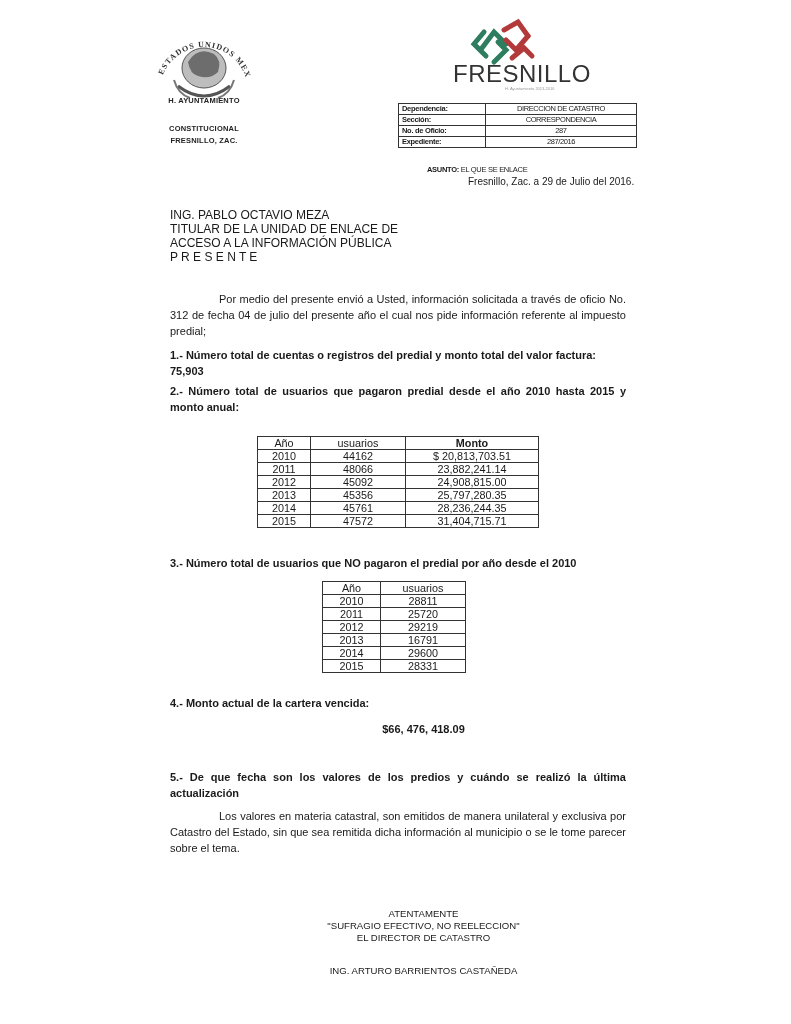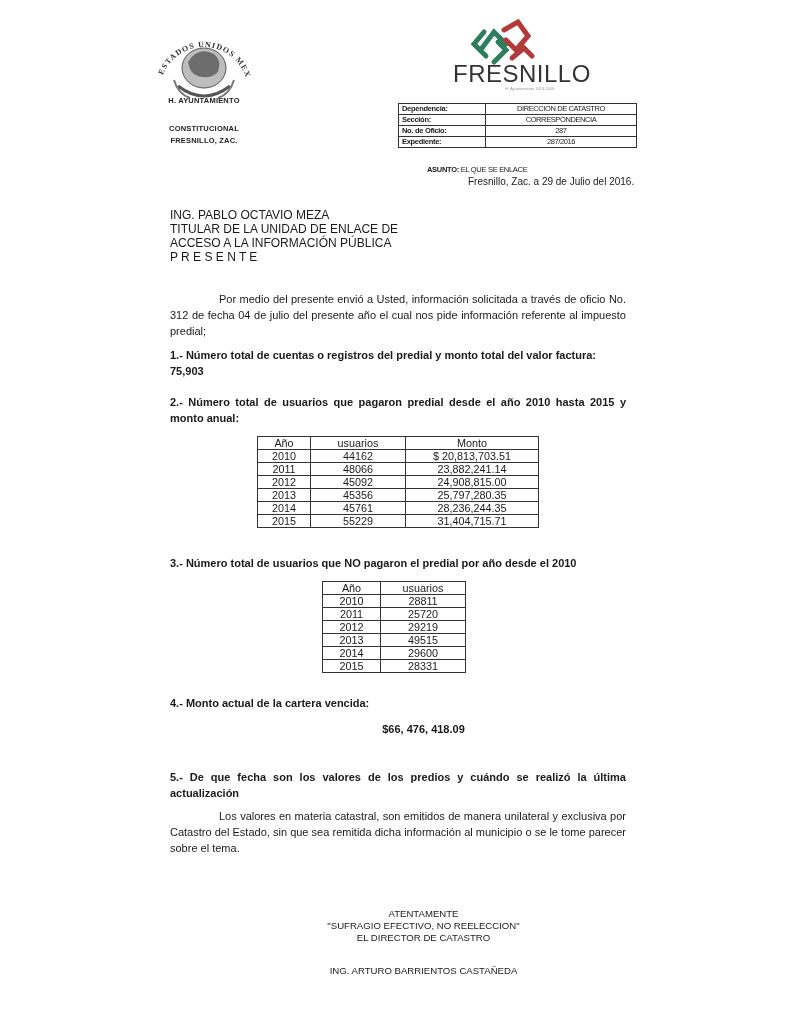--- a/index.html
+++ b/index.html
@@ -31,21 +31,21 @@
 
   .para { left:170px; width:456px; font-size:11px; line-height:16px; text-align:justify; }
   .indent { text-indent:49px; }
   .bold { font-weight:bold; }
 
   
   table.dt { position:absolute; border-collapse:collapse; font-size:10.8px; }
   table.dt td, table.dt th { border:1px solid #333; text-align:center; height:12px; line-height:12px; padding:0; font-weight:normal; }
   table.dt { border:1.5px solid #333; }
   #t1 { left:257px; top:436px; }
-  #t1 .c1 { width:52px; } #t1 .c2 { width:94px; } #t1 .c3 { width:132px; }
+  #t1 .c1 { width:52px; } #t1 .c2 { width:94px; } #t1 .c3 { width:132px;font-weight:bold; }
   #t2 { left:322px; top:581px; }
   #t2 .c1 { width:57px; } #t2 .c2 { width:84px; }
 
   .center { left:0; width:791px; text-align:center;padding-left:28px; }
   .sig { font-size:9.6px; line-height:11px; }
 </style>
 </head>
 <body>
 
 <svg id="seal" class="abs" viewBox="0 0 112 90">
@@ -108,21 +108,21 @@
 <div class="abs addr" style="top:208px">ING. PABLO OCTAVIO MEZA</div>
 <div class="abs addr" style="top:222px">TITULAR DE LA UNIDAD DE ENLACE DE</div>
 <div class="abs addr" style="top:236px">ACCESO A LA INFORMACIÓN PÚBLICA</div>
 <div class="abs addr" style="top:250px">P R E S E N T E</div>
 
 <div class="abs para indent" style="top:291px">Por medio del presente envió a Usted, información solicitada a través de oficio No. 312 de fecha 04 de julio del presente año el cual nos pide información referente al impuesto predial;</div>
 
 <div class="abs para bold" style="top:347px">1.- Número total de cuentas o registros del predial y monto total del valor factura:</div>
 <div class="abs para bold" style="top:363px">75,903</div>
 
-<div class="abs para bold" style="top:394px">2.- Número total de usuarios que pagaron predial desde el año 2010 hasta 2015 y monto anual:</div>
+<div class="abs para bold" style="top:383px">2.- Número total de usuarios que pagaron predial desde el año 2010 hasta 2015 y monto anual:</div>
 <table id="t1" class="dt">
   <tbody>
       <tr>
     <th class="c1">Año</th>
     <th class="c2">usuarios</th>
     <th class="c3">Monto</th>
   </tr>
   <tr>
         <td>2010</td>
         <td>44162</td>
@@ -143,21 +143,21 @@
         <td>45356</td>
         <td>25,797,280.35</td>
       </tr>
   <tr>
         <td>2014</td>
         <td>45761</td>
         <td>28,236,244.35</td>
       </tr>
   <tr>
         <td>2015</td>
-        <td>55229</td>
+        <td>47572</td>
         <td>31,404,715.71</td>
       </tr>
 </tbody>
   </table>
 
 <div class="abs para bold" style="top:555px; width:480px">3.- Número total de usuarios que NO pagaron el predial por año desde el 2010</div>
 <table id="t2" class="dt">
   <tbody>
       <tr>
     <th class="c1">Año</th>
@@ -170,21 +170,21 @@
   <tr>
         <td>2011</td>
         <td>25720</td>
       </tr>
   <tr>
         <td>2012</td>
         <td>29219</td>
       </tr>
   <tr>
         <td>2013</td>
-        <td>49515</td>
+        <td>16791</td>
       </tr>
   <tr>
         <td>2014</td>
         <td>29600</td>
       </tr>
   <tr>
         <td>2015</td>
         <td>28331</td>
       </tr>
 </tbody>

